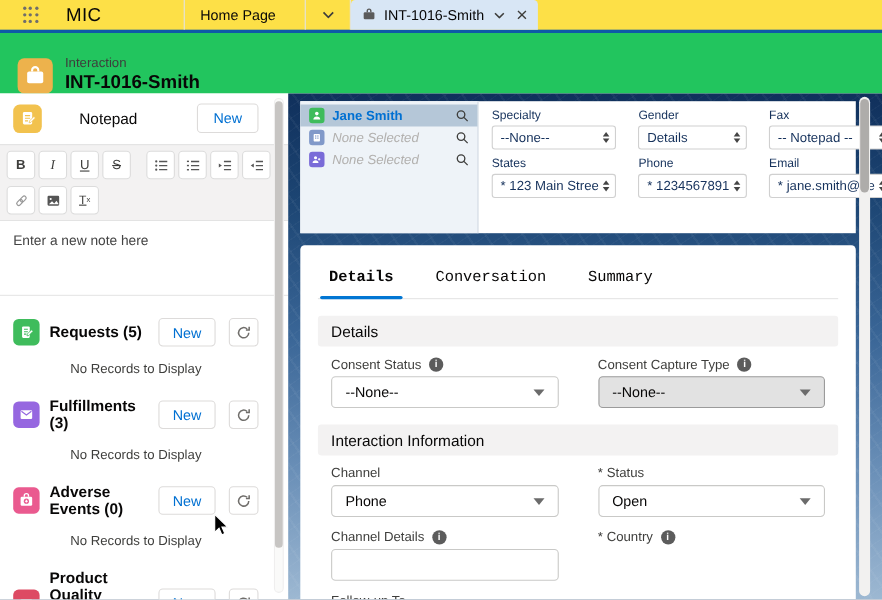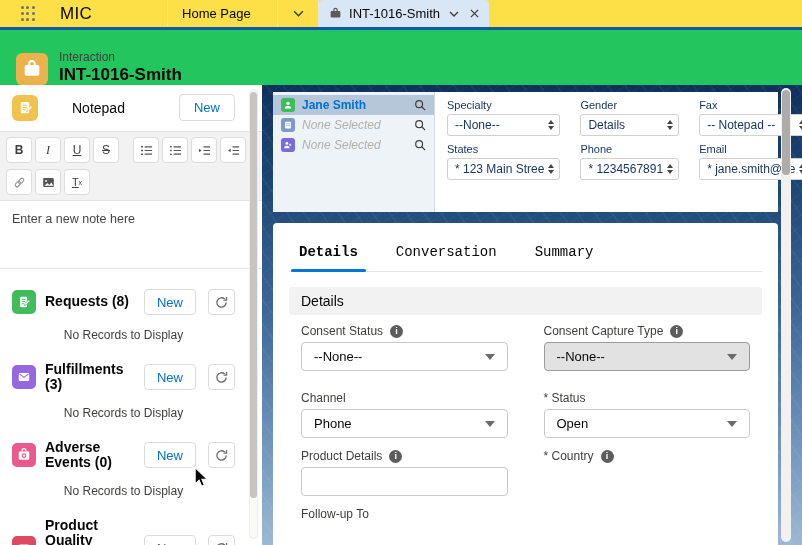--- a/index.html
+++ b/index.html
@@ -237,21 +237,21 @@
 
       <div class="rel">
         <div class="rel-head">
           <div class="rel-icon" style="background:#3fbc5c;">
             <svg width="14" height="14" viewBox="0 0 16 16">
                 <rect x="3.5" y="2" width="8" height="12" rx="1.2" fill="#fff"></rect>
                 <path d="M5.5 5h4M5.5 7.5h4M5.5 10h2.5" stroke="#3fbc5c" stroke-width="1.1"></path>
                 <path d="M9 9.8l4.3-4.3 1.6 1.6-4.3 4.3-2 .4z" fill="#fff" stroke="#3fbc5c" stroke-width=".8"></path>
               </svg>
           </div>
-          <div class="rel-title">Requests (8)</div>
+          <div class="rel-title">Requests (5)</div>
           <button class="btn-new-sm">New</button>
           <button class="btn-refresh">
             <svg width="13" height="13" viewBox="0 0 14 14">
                 <path d="M12 7a5 5 0 1 1-1.6-3.7" fill="none" stroke="#706e6b" stroke-width="1.5"></path>
                 <path d="M12.4 1.2v3.2H9.2" fill="none" stroke="#706e6b" stroke-width="1.5"></path>
               </svg>
           </button>
         </div>
         <div class="rel-empty">No Records to Display</div>
       </div>
@@ -461,20 +461,21 @@
               <span>Consent Capture Type</span>
               <span class="info-icon">i</span>
             </div>
             <div class="fselect disabled">
               <span>--None--</span>
               <span class="chev-dn"></span>
             </div>
           </div>
         </div>
 
+        <div class="sec-bar" style="margin-top:4px;">Interaction Information</div>
         <div class="fgrid">
           <div class="ffield">
             <div class="flabel">
                 <span>Channel</span>
               </div>
             <div class="fselect">
               <span>Phone</span>
               <span class="chev-dn"></span>
             </div>
           </div>
@@ -482,21 +483,21 @@
             <div class="flabel">
                 <span>* Status</span>
               </div>
             <div class="fselect">
               <span>Open</span>
               <span class="chev-dn"></span>
             </div>
           </div>
           <div class="ffield">
             <div class="flabel">
-              <span>Product Details</span>
+              <span>Channel Details</span>
               <span class="info-icon">i</span>
             </div>
             <input class="finput" style="">
           </div>
           <div class="ffield">
             <div class="flabel">
               <span>* Country</span>
               <span class="info-icon">i</span>
             </div>
           </div>

